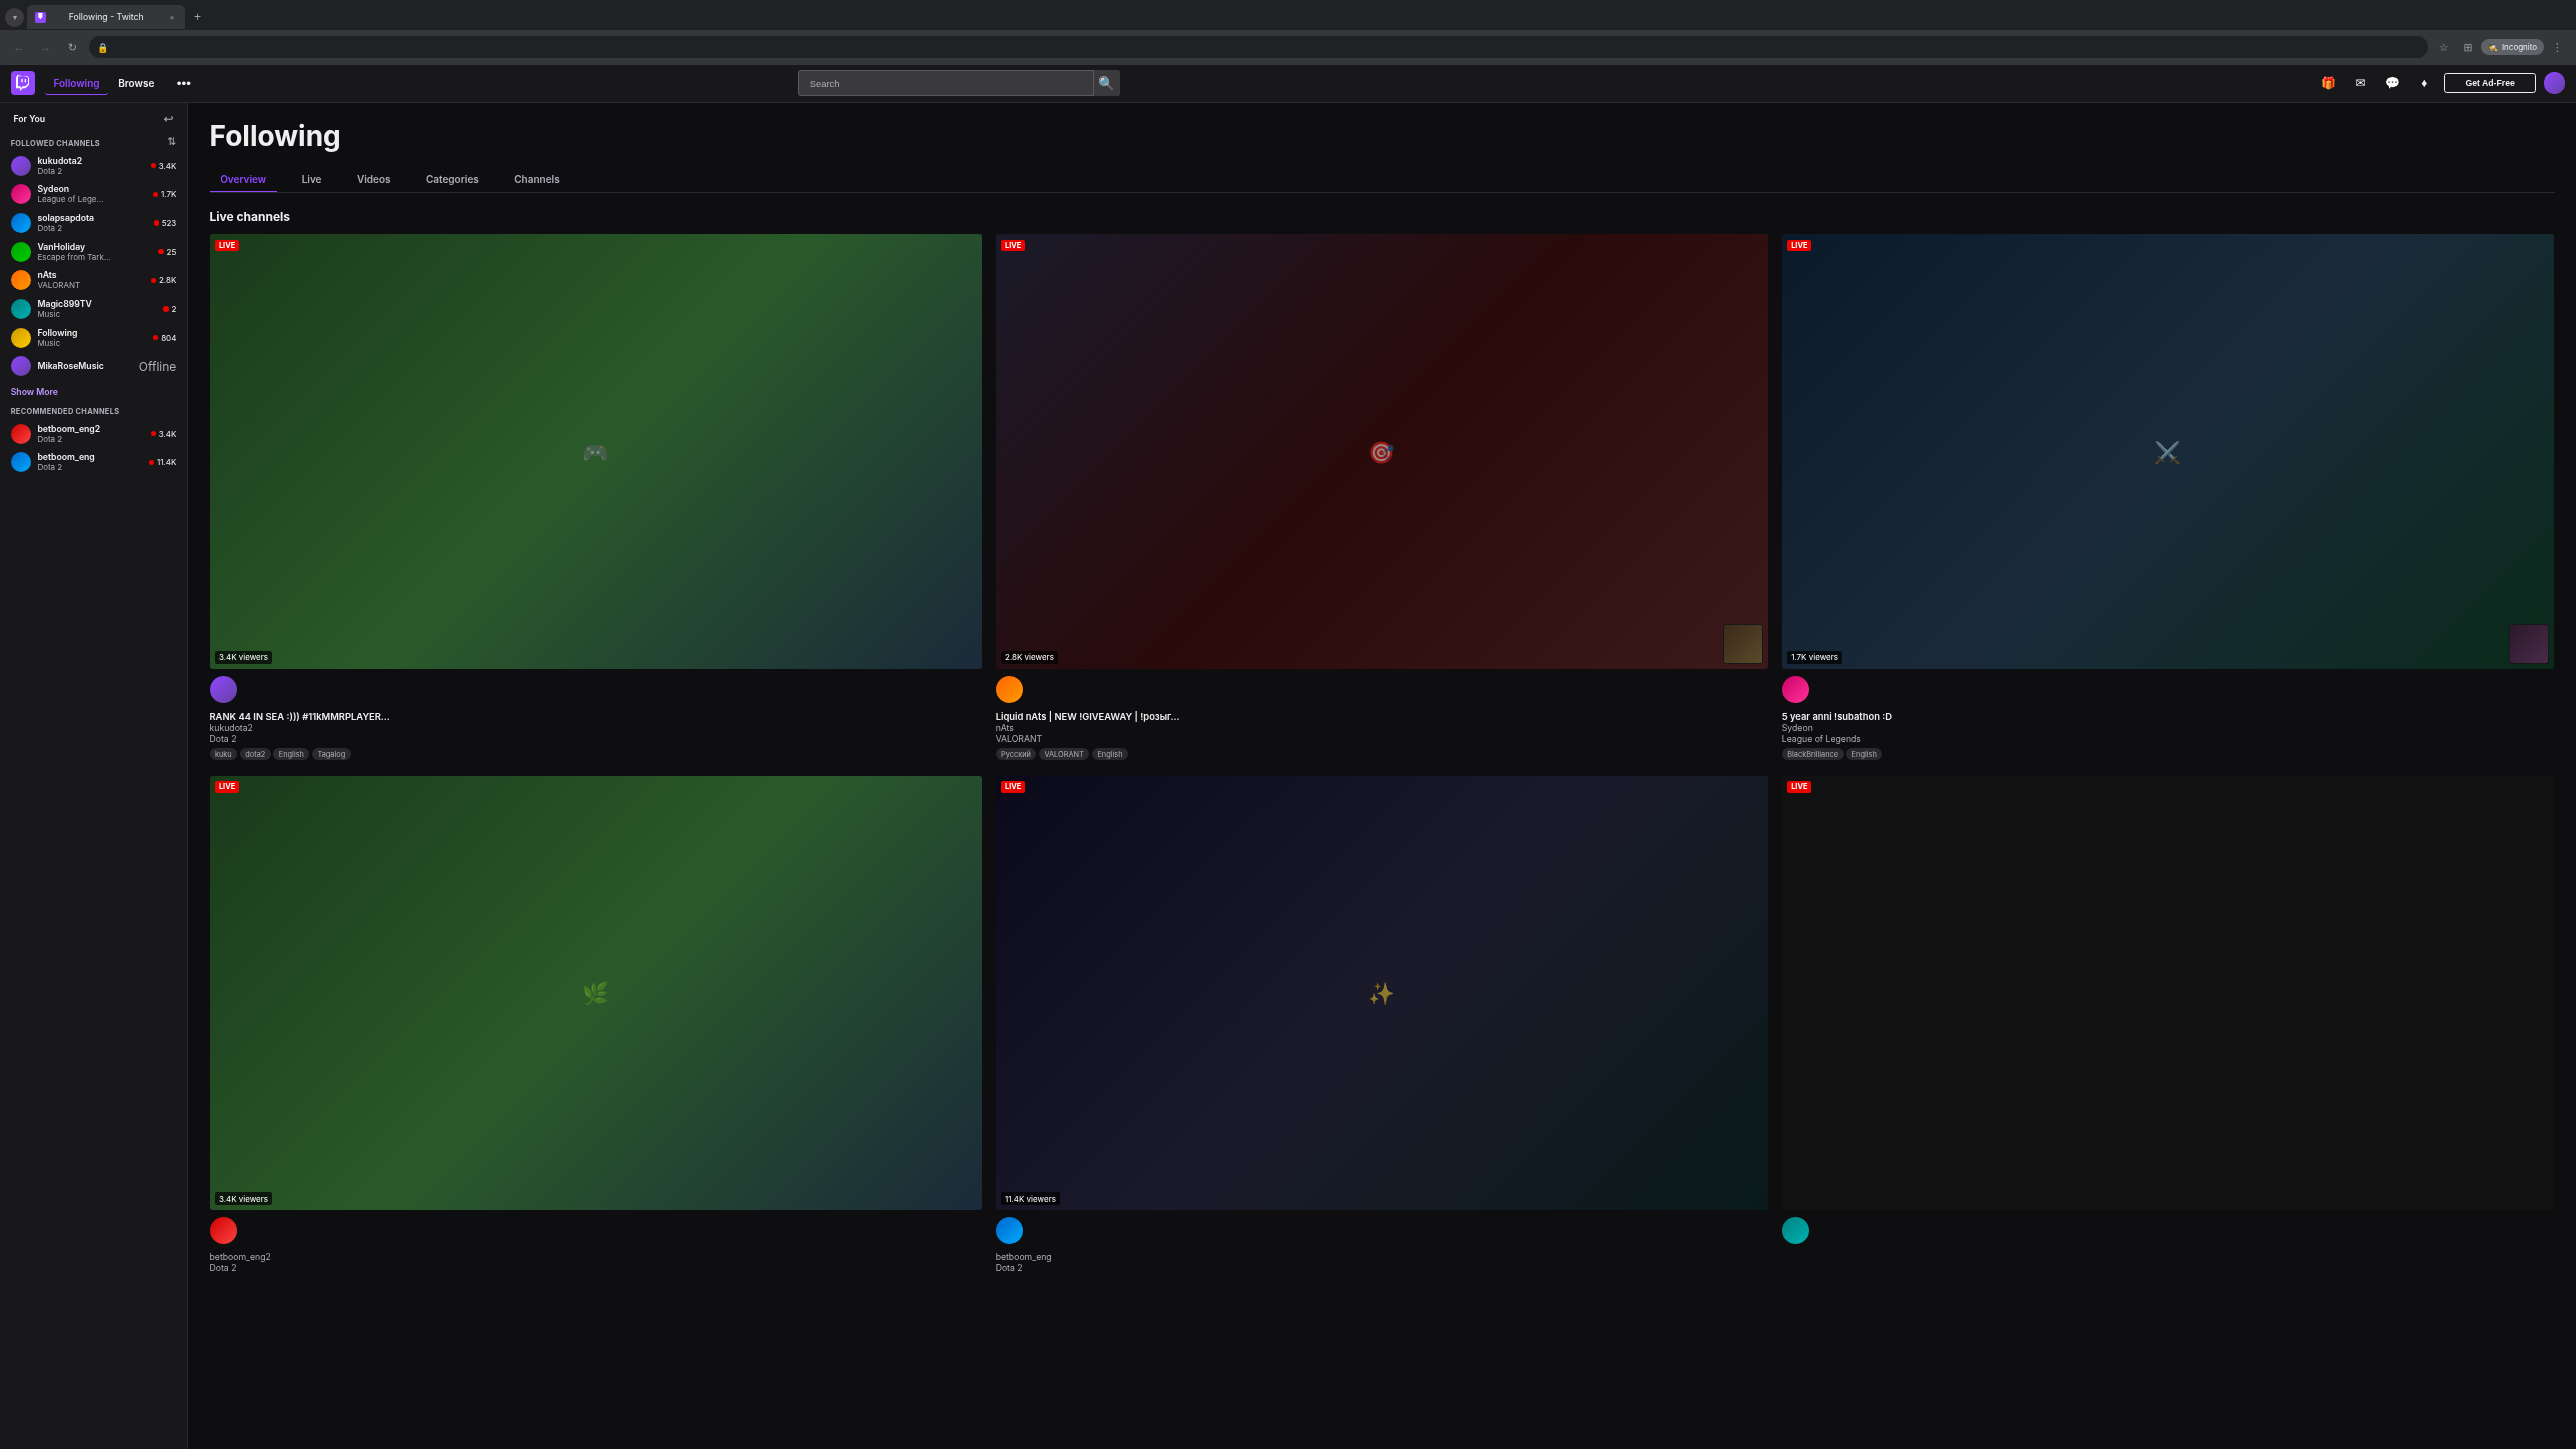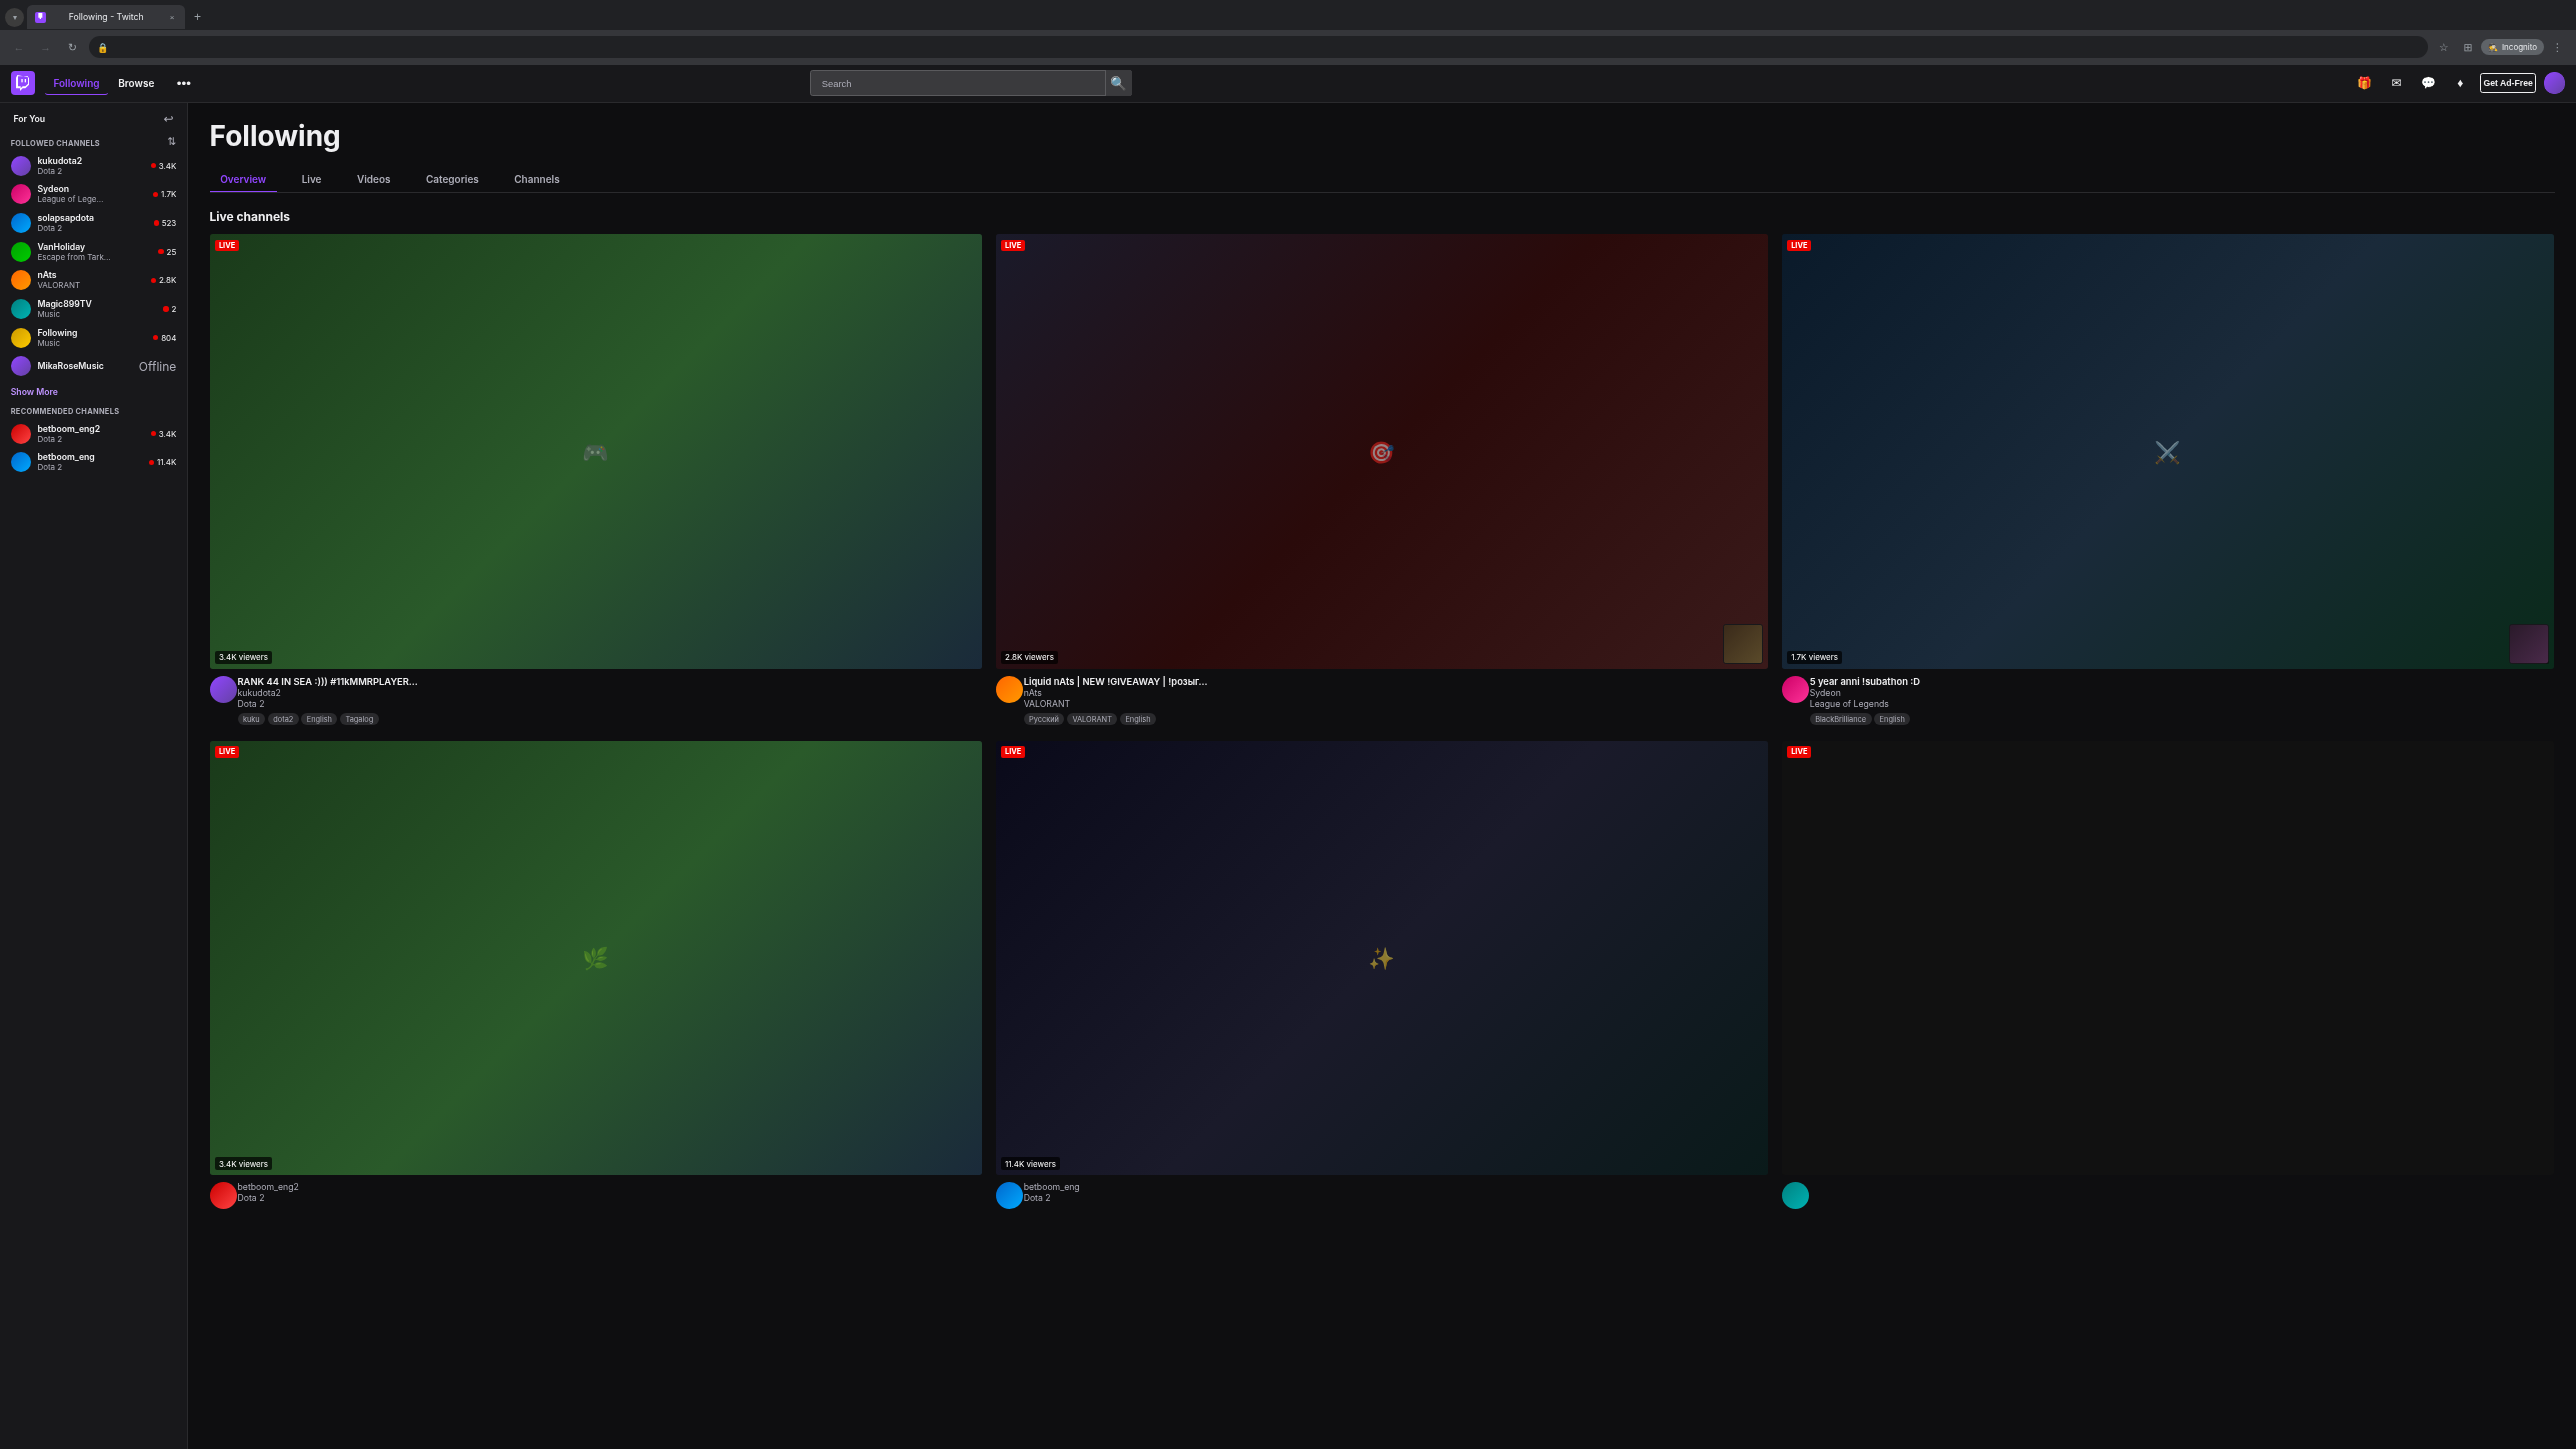--- a/index.html
+++ b/index.html
@@ -34,21 +34,21 @@
     .nav-links { display: flex; align-items: center; gap: 2.7px; }
     .nav-link { padding: 5.4px 8px; border-radius: 2.7px; cursor: pointer; font-size: 10px; font-weight: 600; color: #efeff1; text-decoration: none; border-bottom: 1.3px solid transparent; }
     .nav-link.active { color: #9146ff; border-bottom: 1.3px solid #9146ff; }
     .nav-more { width: 21.5px; height: 21.5px; background: transparent; border: none; color: #efeff1; cursor: pointer; display: flex; align-items: center; justify-content: center; border-radius: 2.7px; font-size: 13.4px; }
     .search-bar { flex: 1; max-width: 322px; margin: 0 auto; position: relative; }
     .search-input { width: 100%; background: #3a3a3d; border: 0.7px solid #5a5a5d; border-radius: 2.7px; padding: 5.4px 27px 5.4px 10.7px; color: #efeff1; font-size: 9.4px; outline: none; height: 25.5px; }
     .search-input::placeholder { color: #adadb8; }
     .search-btn { position: absolute; right: 0; top: 0; height: 100%; width: 27px; background: #3a3a3d; border: none; border-left: 0.7px solid #5a5a5d; border-radius: 0 2.7px 2.7px 0; color: #efeff1; cursor: pointer; display: flex; align-items: center; justify-content: center; }
     .top-nav-right { display: flex; align-items: center; gap: 8px; margin-left: auto; }
     .icon-btn { width: 24px; height: 24px; background: transparent; border: none; color: #efeff1; cursor: pointer; display: flex; align-items: center; justify-content: center; border-radius: 2.7px; font-size: 12px; }
-    .get-ad-free-btn { background: transparent; border: 0.7px solid #efeff1; color: #efeff1; padding: 4px 2px; border-radius: 2.7px; cursor: pointer; font-size: 8.7px; font-weight: 600; white-space: nowrap; }
+    .get-ad-free-btn { background: transparent; border: 0.7px solid #efeff1; color: #efeff1; padding: 4px 20px; border-radius: 2.7px; cursor: pointer; font-size: 8.7px; font-weight: 600; white-space: nowrap; }
     .avatar { width: 21.5px; height: 21.5px; border-radius: 50%; background: #9146ff; overflow: hidden; cursor: pointer; }
     .avatar-img { width: 100%; height: 100%; background: linear-gradient(135deg, #9146ff, #6441a4); border-radius: 50%; }
 
     
     .main-layout { display: flex; flex: 1; overflow: hidden; }
 
     
     .sidebar { width: 188px; background: #18181b; border-right: 0.7px solid #2a2a2d; overflow-y: auto; flex-shrink: 0; padding: 5.4px 0; }
     .sidebar::-webkit-scrollbar { width: 4px; }
     .sidebar::-webkit-scrollbar-track { background: transparent; }
@@ -89,21 +89,21 @@
 
     .stream-grid { display: grid; grid-template-columns: repeat(3, 1fr); gap: 13.4px; margin-bottom: 16px; }
 
     .stream-card { cursor: pointer; }
     .stream-thumb { position: relative; border-radius: 2.7px; overflow: hidden; aspect-ratio: 16/9; background: #1a1a1d; margin-bottom: 6.7px; }
     .live-badge { position: absolute; top: 5.4px; left: 5.4px; background: #eb0400; color: white; font-size: 7.4px; font-weight: 700; padding: 1.3px 4px; border-radius: 2px; }
     .viewer-count { position: absolute; bottom: 5.4px; left: 5.4px; background: rgba(0,0,0,0.7); color: white; font-size: 8px; padding: 1.3px 4px; border-radius: 2px; }
     .stream-duration { position: absolute; bottom: 5.4px; right: 5.4px; background: rgba(0,0,0,0.7); color: white; font-size: 8px; padding: 1.3px 4px; border-radius: 2px; }
     .face-cam { position: absolute; bottom: 5.4px; right: 5.4px; width: 40px; height: 40px; border-radius: 2.7px; background: #2a2a2d; border: 1.3px solid #18181b; }
 
-    .stream-meta { display: flex; gap: 1px; }
+    .stream-meta { display: flex; gap: 8px; flex-direction: column; }
     .stream-avatar { width: 27px; height: 27px; border-radius: 50%; flex-shrink: 0; }
     .stream-details { flex: 1; min-width: 0; }
     .stream-title { font-size: 9.4px; font-weight: 600; color: #efeff1; margin-bottom: 1.3px; white-space: nowrap; overflow: hidden; text-overflow: ellipsis; }
     .stream-streamer { font-size: 8.7px; color: #adadb8; margin-bottom: 1.3px; }
     .stream-category { font-size: 8.7px; color: #adadb8; margin-bottom: 4px; }
     .stream-tags { display: flex; flex-wrap: wrap; gap: 2.7px; }
     .stream-tag { background: #2a2a2d; color: #adadb8; font-size: 7.4px; padding: 1.3px 5.4px; border-radius: 8px; cursor: pointer; }
 
     
     .av-purple { background: linear-gradient(135deg, #9146ff, #6441a4); }

